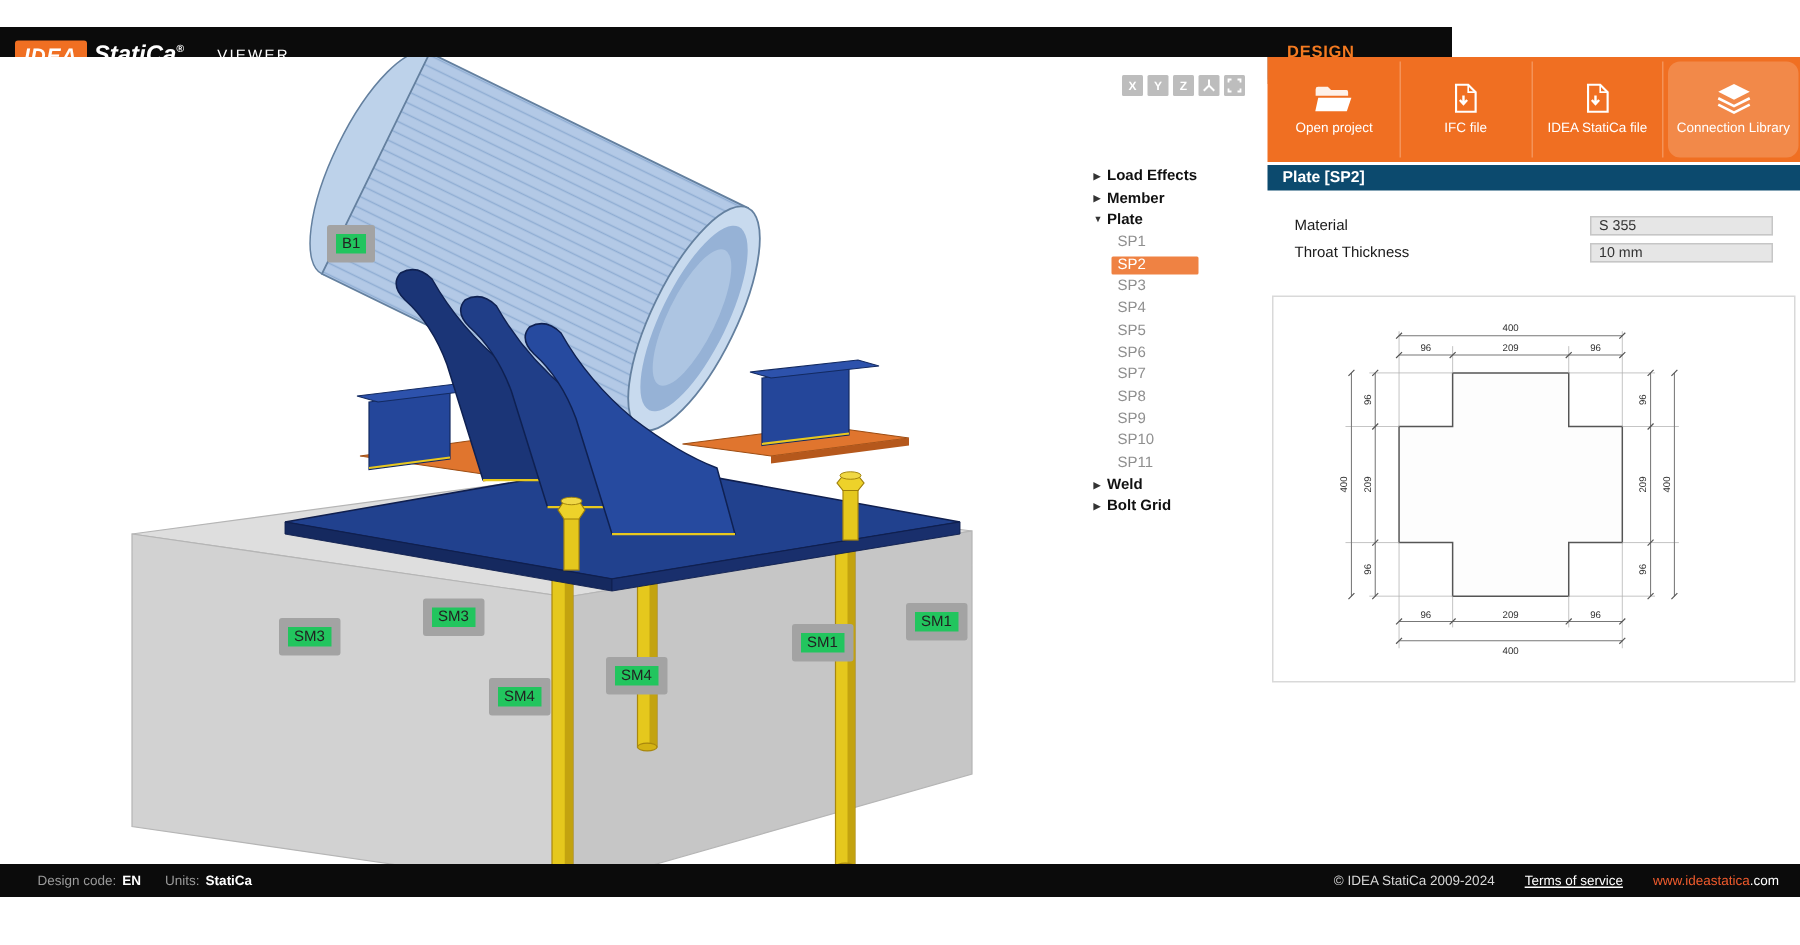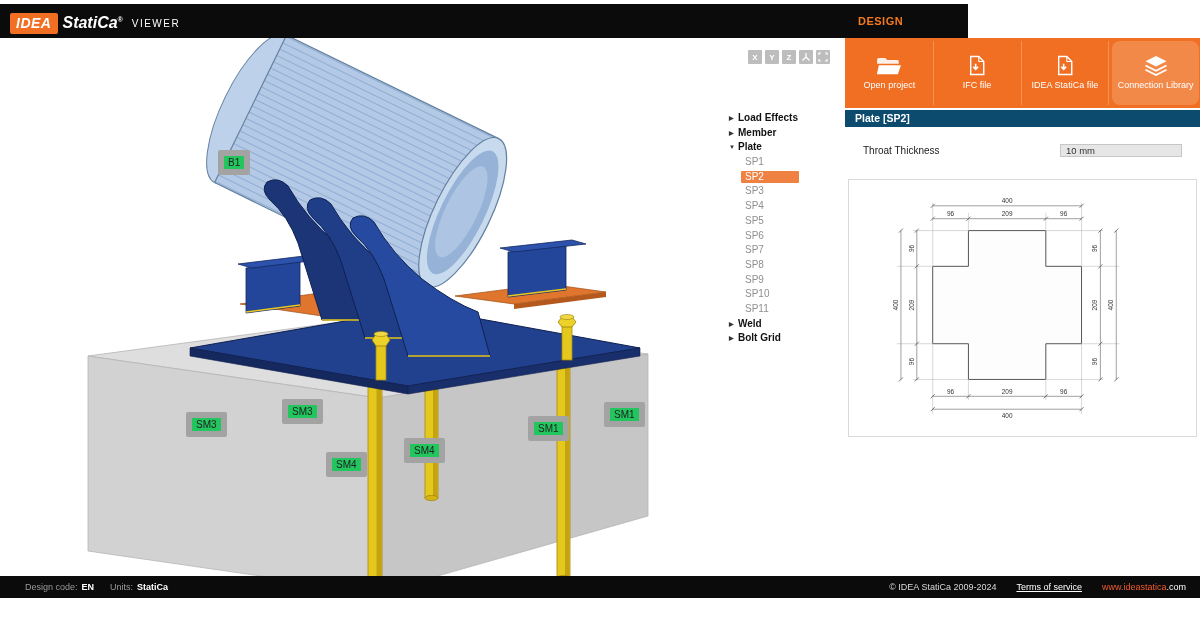--- a/index.html
+++ b/index.html
@@ -1,25 +1,25 @@
 <!DOCTYPE html>
 <html><head>
 <meta charset="utf-8">
 <style>
   * { margin:0; padding:0; box-sizing:border-box; }
   html,body { width:1200px; height:630px; font-family:"Liberation Sans", sans-serif; }
   .page { position:relative; width:1200px; height:630px; background:#fff; overflow:hidden; }
 
   
-  .topbar { position:absolute; left:0; top:4px; width:968px; height:38px; background:#0b0b0b; display:flex; align-items:center; }
+  .topbar { position:absolute; left:0; top:18px; width:968px; height:38px; background:#0b0b0b; display:flex; align-items:center; }
   .logo { display:flex; align-items:center; margin-left:10px; }
   .logo-box { background:#f06f22; color:#fff; font-weight:bold; font-style:italic; font-size:14px; letter-spacing:.5px; padding:2px 7px 3px 6px; border-radius:2px; }
   .logo-statica { color:#fff; font-weight:bold; font-style:italic; font-size:16px; margin-left:4px; }
   .logo-reg { color:#fff; font-size:7px; vertical-align:super; }
-  .logo-viewer { color:#fff; font-size:10px; letter-spacing:1.5px; margin-left:9px; font-weight:400; }
+  .logo-viewer { color:#fff; font-size:10px; letter-spacing:1.5px; margin-left:22px; font-weight:400; }
   .tabs { position:absolute; left:845px; top:0; height:38px; display:flex; }
   .tab { height:38px; line-height:37px; padding:0 13px; font-size:11px; font-weight:bold; color:#fff; letter-spacing:.5px; cursor:default; }
   .tab.active { color:#f4username7a20; color:#f47a20; border-bottom:3px solid #f06f22; line-height:34px; }
 
   
   .viewport { position:absolute; left:0; top:38px; width:845px; height:570px; background:#fff; }
   .scene { position:absolute; left:0; top:0; width:845px; height:570px; }
   .tag { position:absolute; font-size:10px; color:#222; background:#22c55e; border:6px solid #a3a3a3; border-radius:2px; padding:0 4px; line-height:13px; white-space:nowrap; }
   .view-controls { position:absolute; top:12px; right:15px; display:flex; }
   .vbtn { width:14px; height:14px; margin-left:3px; background:#bdbdbd; color:#fff; font-size:8px; font-weight:bold; display:flex; align-items:center; justify-content:center; border-radius:1px; cursor:default; }
@@ -230,20 +230,24 @@
           <path d="M1 15.5 L12 21 23 15.5" fill="none" stroke="#fff" stroke-width="1.8"></path>
         </svg>
         <span>Connection Library</span>
       </div>
     </div>
 
     <div class="prop-header">Plate [SP2]</div>
 
     <div class="prop-fields">
       <div class="prop-row">
+        <span class="prop-label">Material</span>
+        <span class="prop-value">S 355</span>
+      </div>
+      <div class="prop-row">
         <span class="prop-label">Throat Thickness</span>
         <span class="prop-value">10 mm</span>
       </div>
     </div>
 
     <div class="drawing-box">
       <svg viewBox="0 0 349 258">
 
         <path d="M120,51 H198 V87 H234 V165 H198 V201 H120 V165 H84 V87 H120 Z" fill="#fdfdfd" stroke="#555" stroke-width="1"></path>
 

